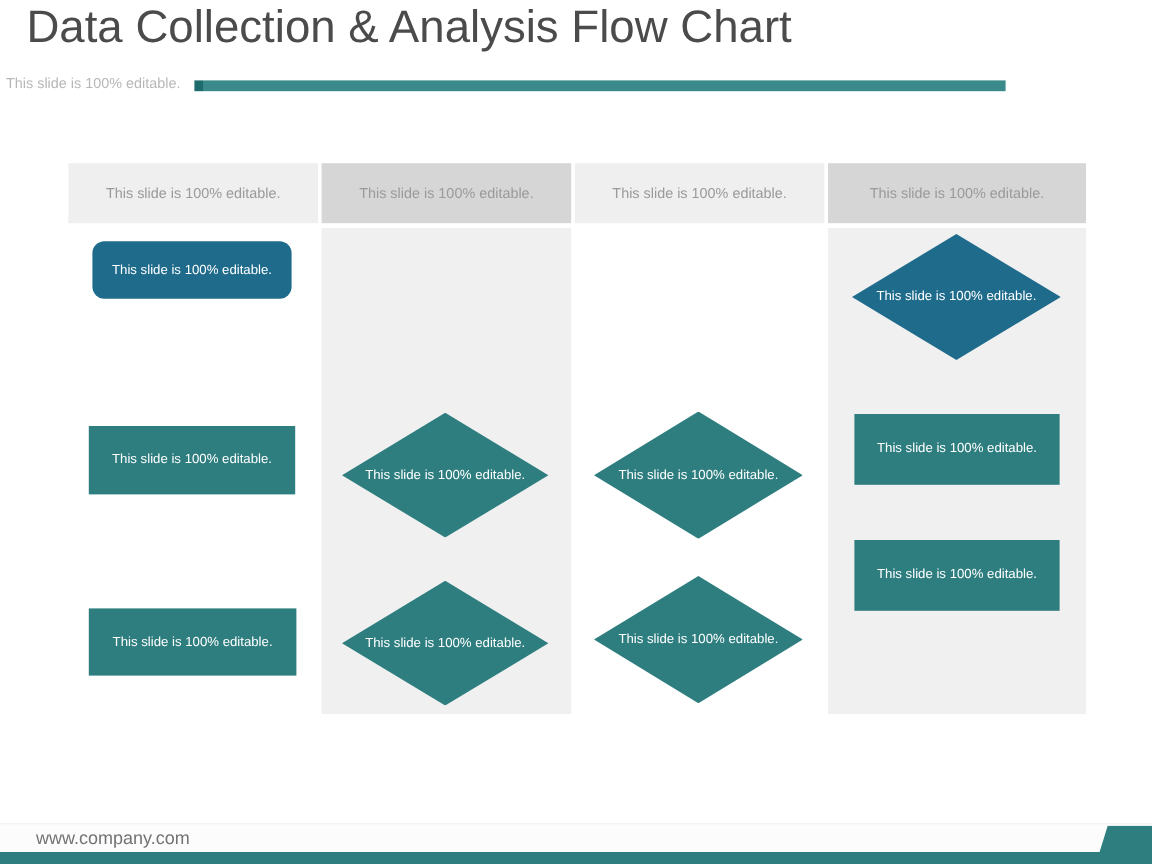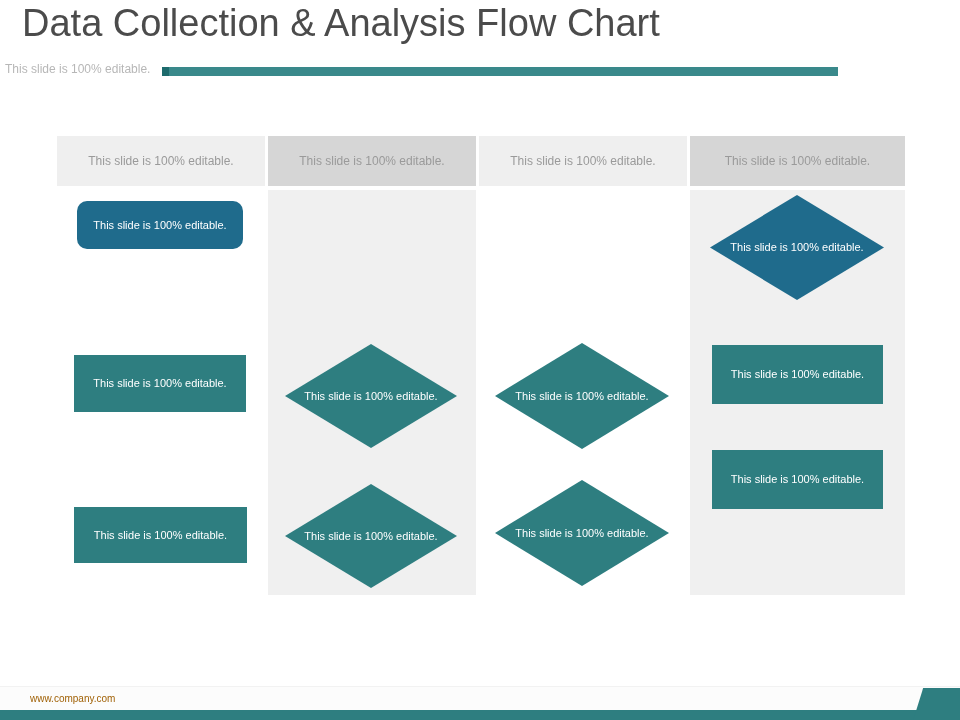--- a/index.html
+++ b/index.html
@@ -52,21 +52,21 @@
   .n-decision-5 { left:710px; top:195px; width:174px; height:105px; }
   .n-process-3  { left:712px; top:345px; width:171px; height:59px; }
   .n-process-4  { left:712px; top:450px; width:171px; height:59px; }
 
   .footer-band {
     position:absolute; left:0; top:686px; width:960px; height:24px;
     background:#fcfcfc; border-top:1px solid #f2f2f2;
   }
   .footer-url {
     position:absolute; left:30px; top:0; line-height:23px;
-    font-size:10px; color:#a16207; white-space:nowrap;
+    font-size:15px; color:#737373; white-space:nowrap;
   }
   .bottom-bar {
     position:absolute; left:0; top:710px; width:960px; height:10px; background:#2e7e80;
   }
   .corner-accent {
     position:absolute; left:905px; top:688px; width:55px; height:32px;
     background:#2e7e80; clip-path:polygon(33% 0, 100% 0, 100% 100%, 15% 100%);
   }
 </style>
 </head>

